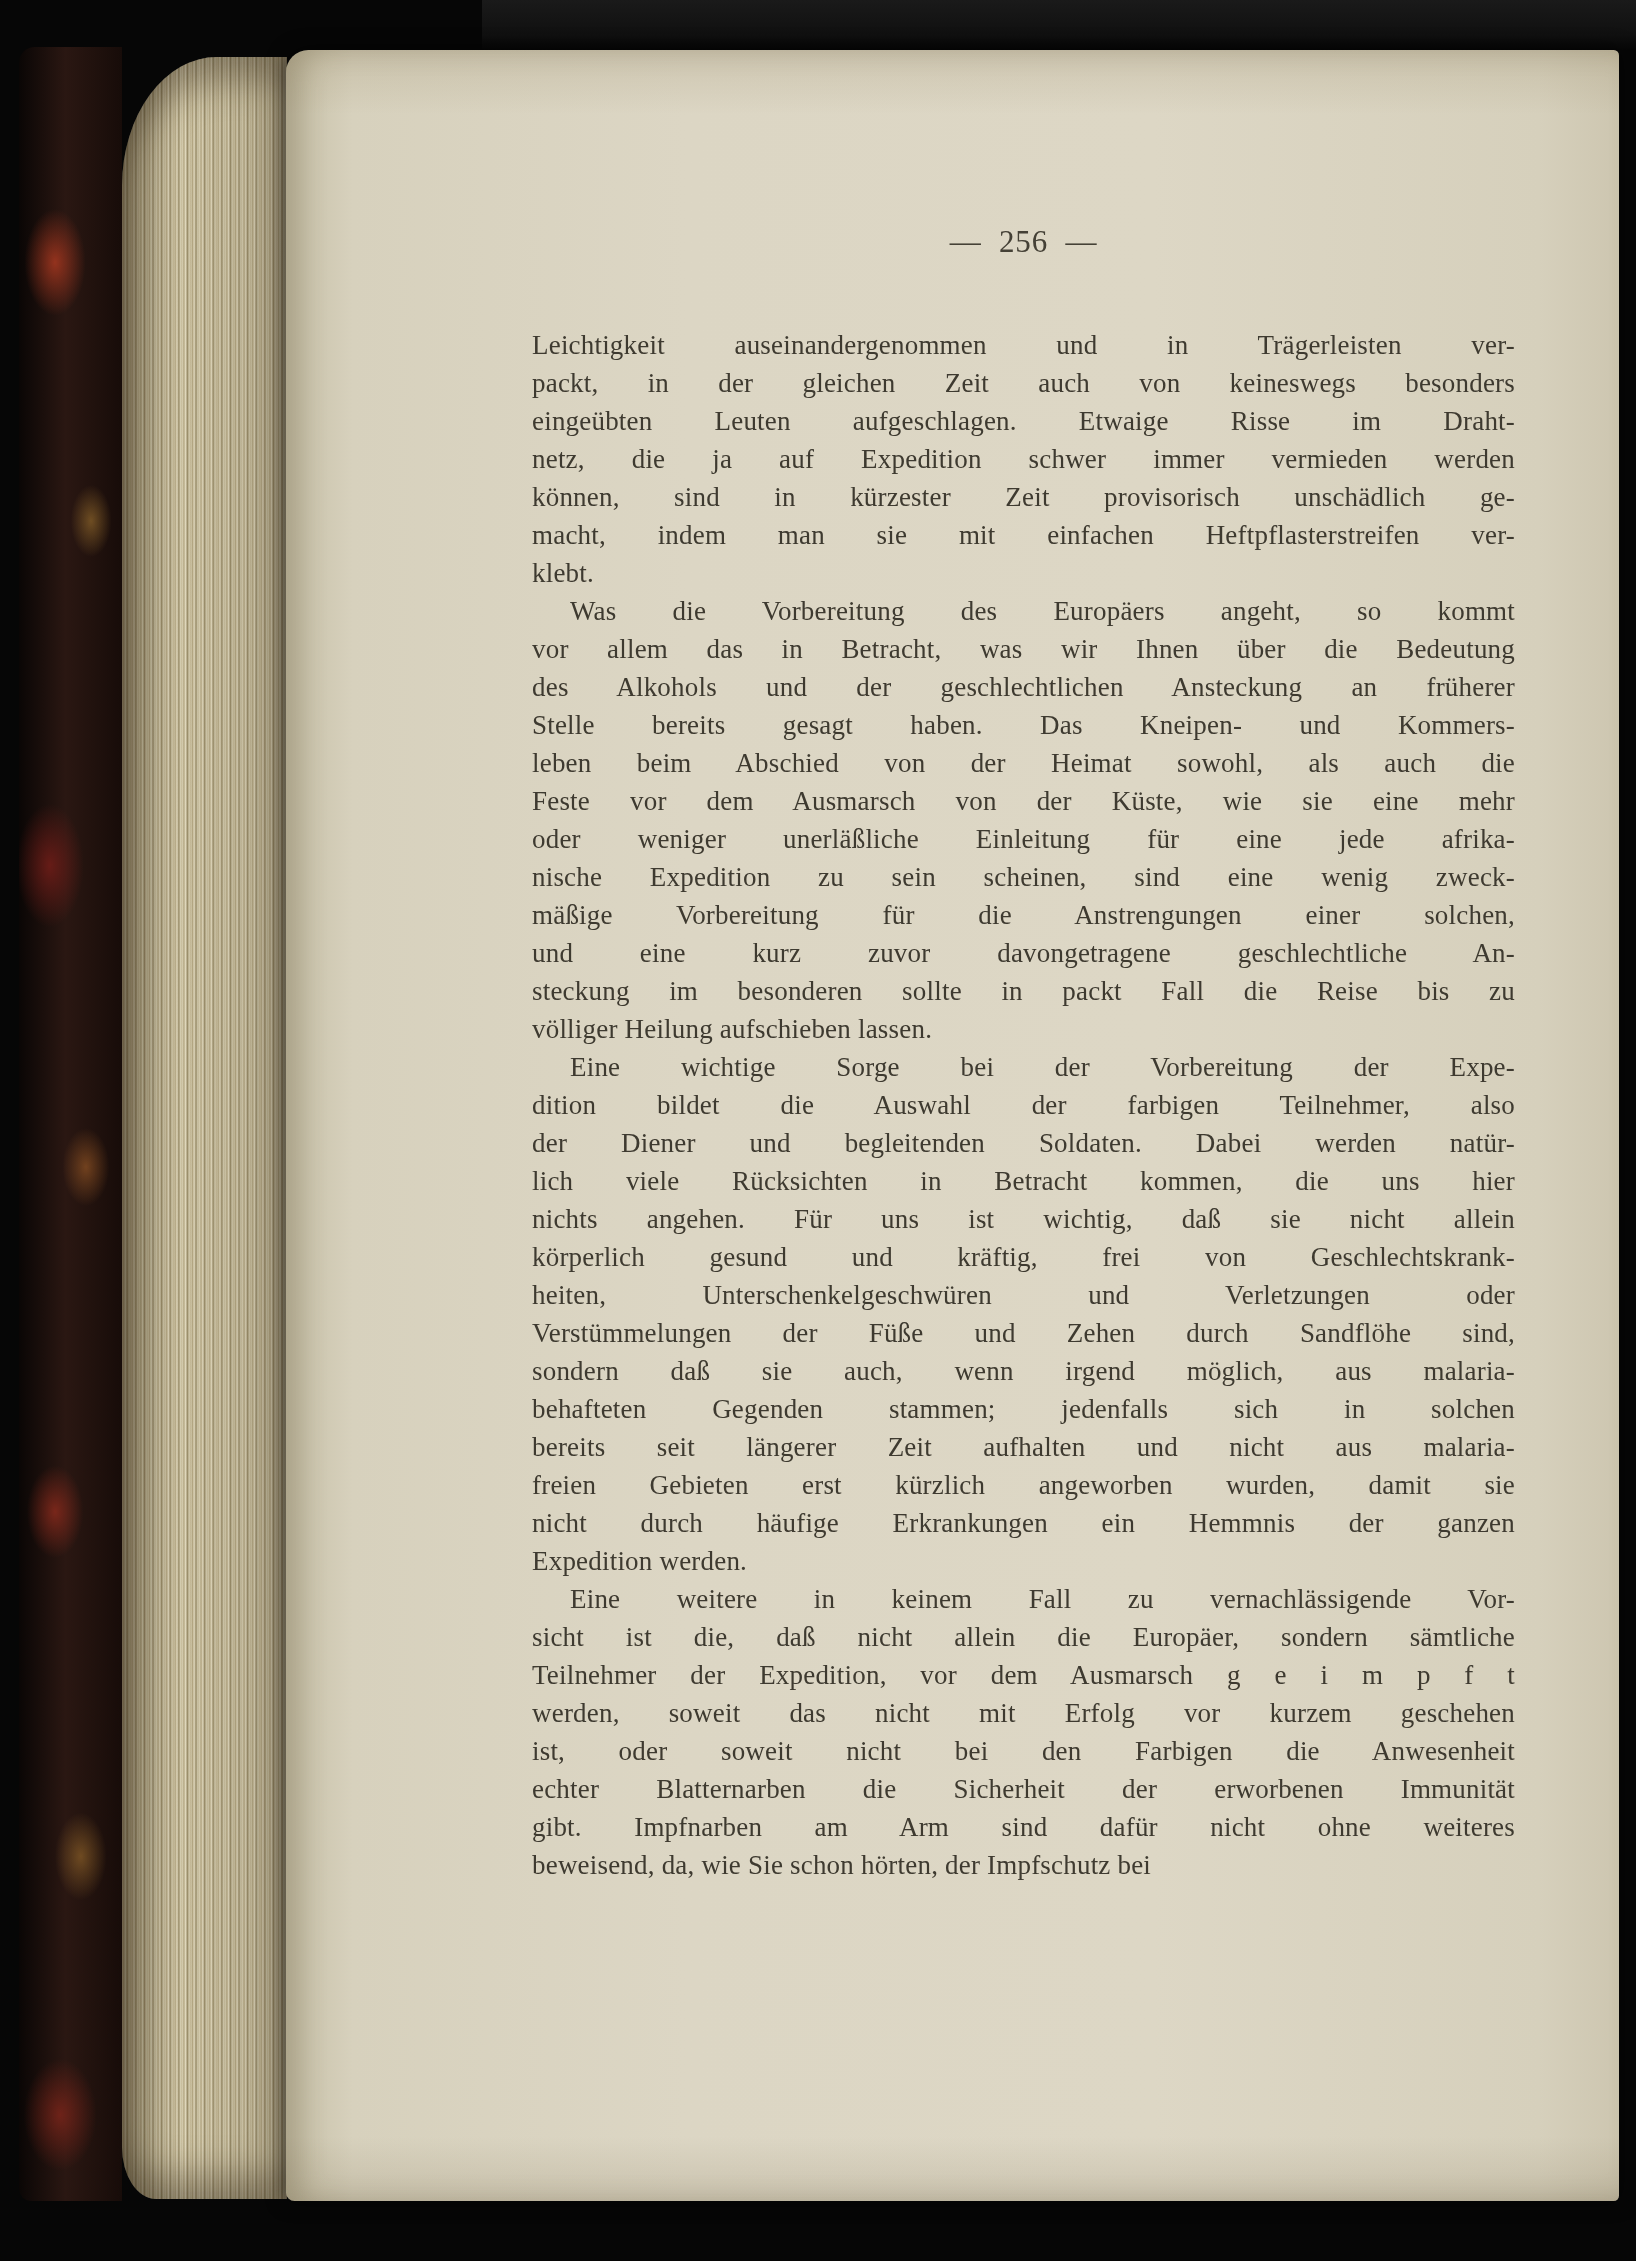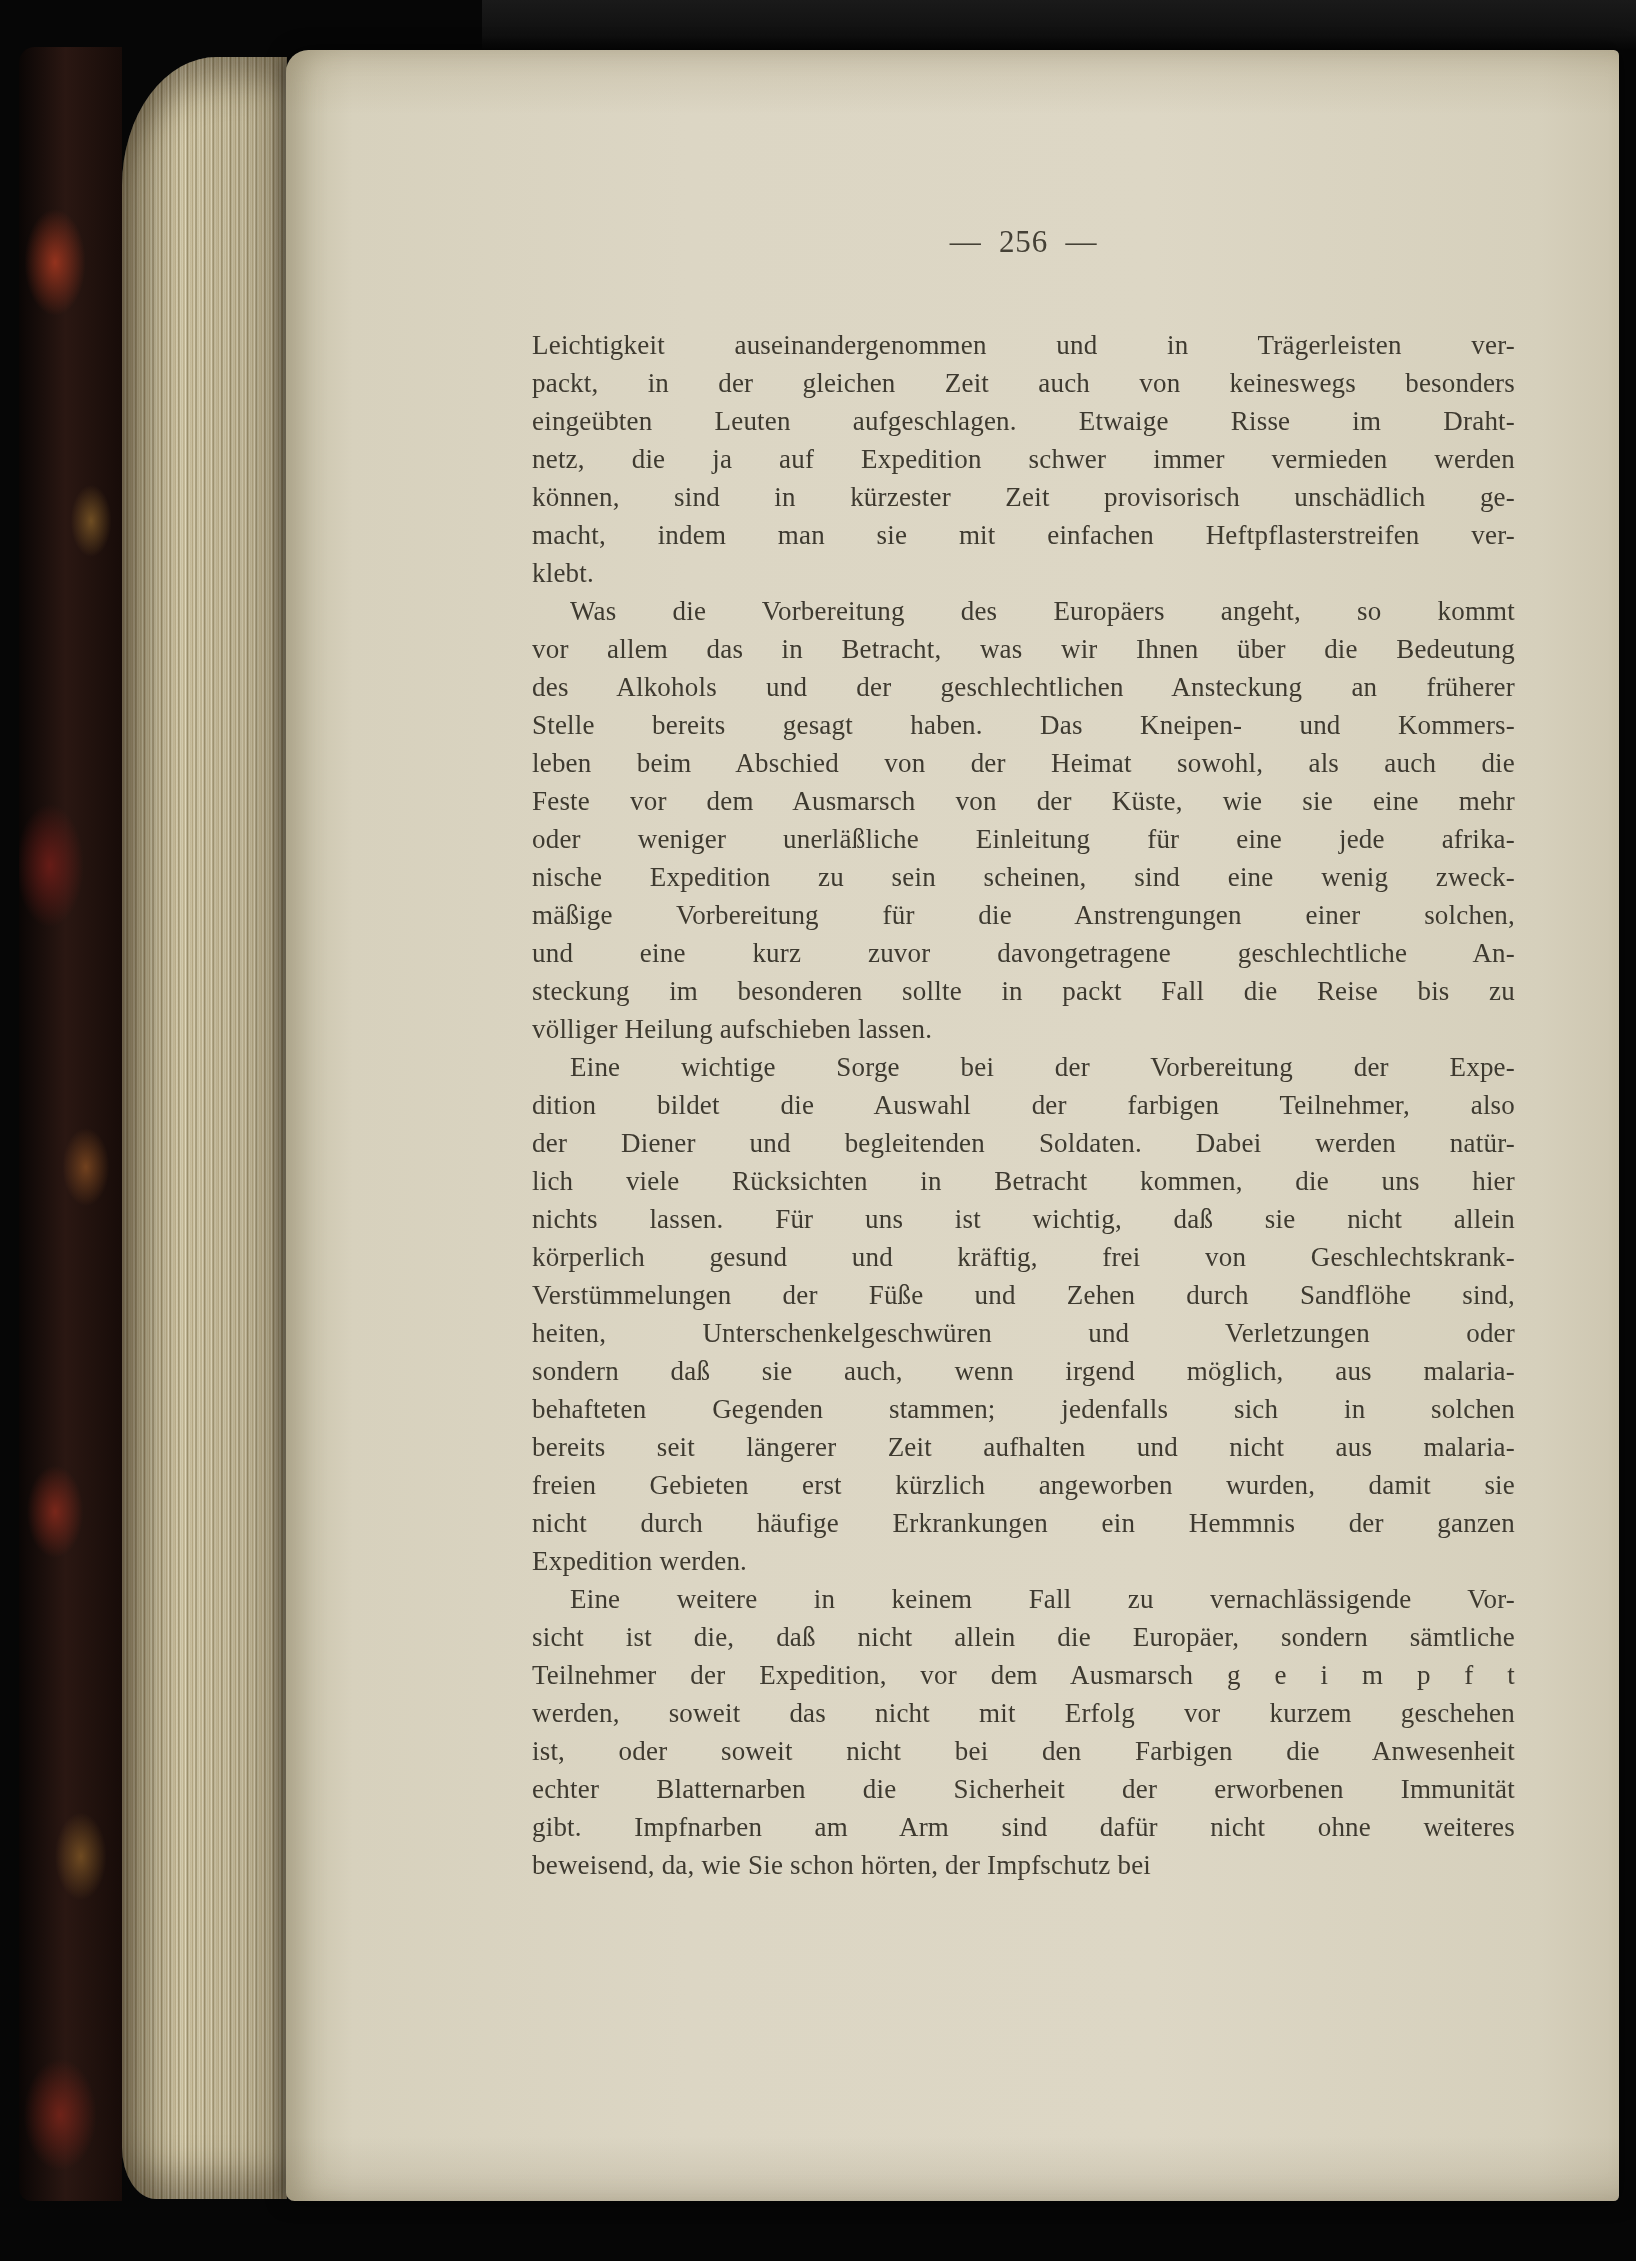--- a/index.html
+++ b/index.html
@@ -121,24 +121,24 @@
         <div class="text-line">oder weniger unerläßliche Einleitung für eine jede afrika-</div>
         <div class="text-line">nische Expedition zu sein scheinen, sind eine wenig zweck-</div>
         <div class="text-line">mäßige Vorbereitung für die Anstrengungen einer solchen,</div>
         <div class="text-line">und eine kurz zuvor davongetragene geschlechtliche An-</div>
         <div class="text-line">steckung im besonderen sollte in packt Fall die Reise bis zu</div>
         <div class="text-line last">völliger Heilung aufschieben lassen.</div>
         <div class="text-line indent">Eine wichtige Sorge bei der Vorbereitung der Expe-</div>
         <div class="text-line">dition bildet die Auswahl der farbigen Teilnehmer, also</div>
         <div class="text-line">der Diener und begleitenden Soldaten.  Dabei werden natür-</div>
         <div class="text-line">lich viele Rücksichten in Betracht kommen, die uns hier</div>
-        <div class="text-line">nichts lassen.  Für uns ist wichtig, daß sie nicht allein</div>
+        <div class="text-line">nichts angehen.  Für uns ist wichtig, daß sie nicht allein</div>
         <div class="text-line">körperlich gesund und kräftig, frei von Geschlechtskrank-</div>
+        <div class="text-line">heiten, Unterschenkelgeschwüren und Verletzungen oder</div>
         <div class="text-line">Verstümmelungen der Füße und Zehen durch Sandflöhe sind,</div>
-        <div class="text-line">heiten, Unterschenkelgeschwüren und Verletzungen oder</div>
         <div class="text-line">sondern daß sie auch, wenn irgend möglich, aus malaria-</div>
         <div class="text-line">behafteten Gegenden stammen; jedenfalls sich in solchen</div>
         <div class="text-line">bereits seit längerer Zeit aufhalten und nicht aus malaria-</div>
         <div class="text-line">freien Gebieten erst kürzlich angeworben wurden, damit sie</div>
         <div class="text-line">nicht durch häufige Erkrankungen ein Hemmnis der ganzen</div>
         <div class="text-line last">Expedition werden.</div>
         <div class="text-line indent">Eine weitere in keinem Fall zu vernachlässigende Vor-</div>
         <div class="text-line">sicht ist die, daß nicht allein die Europäer, sondern sämtliche</div>
         <div class="text-line">Teilnehmer der Expedition, vor dem Ausmarsch g e i m p f t</div>
         <div class="text-line">werden, soweit das nicht mit Erfolg vor kurzem geschehen</div>

